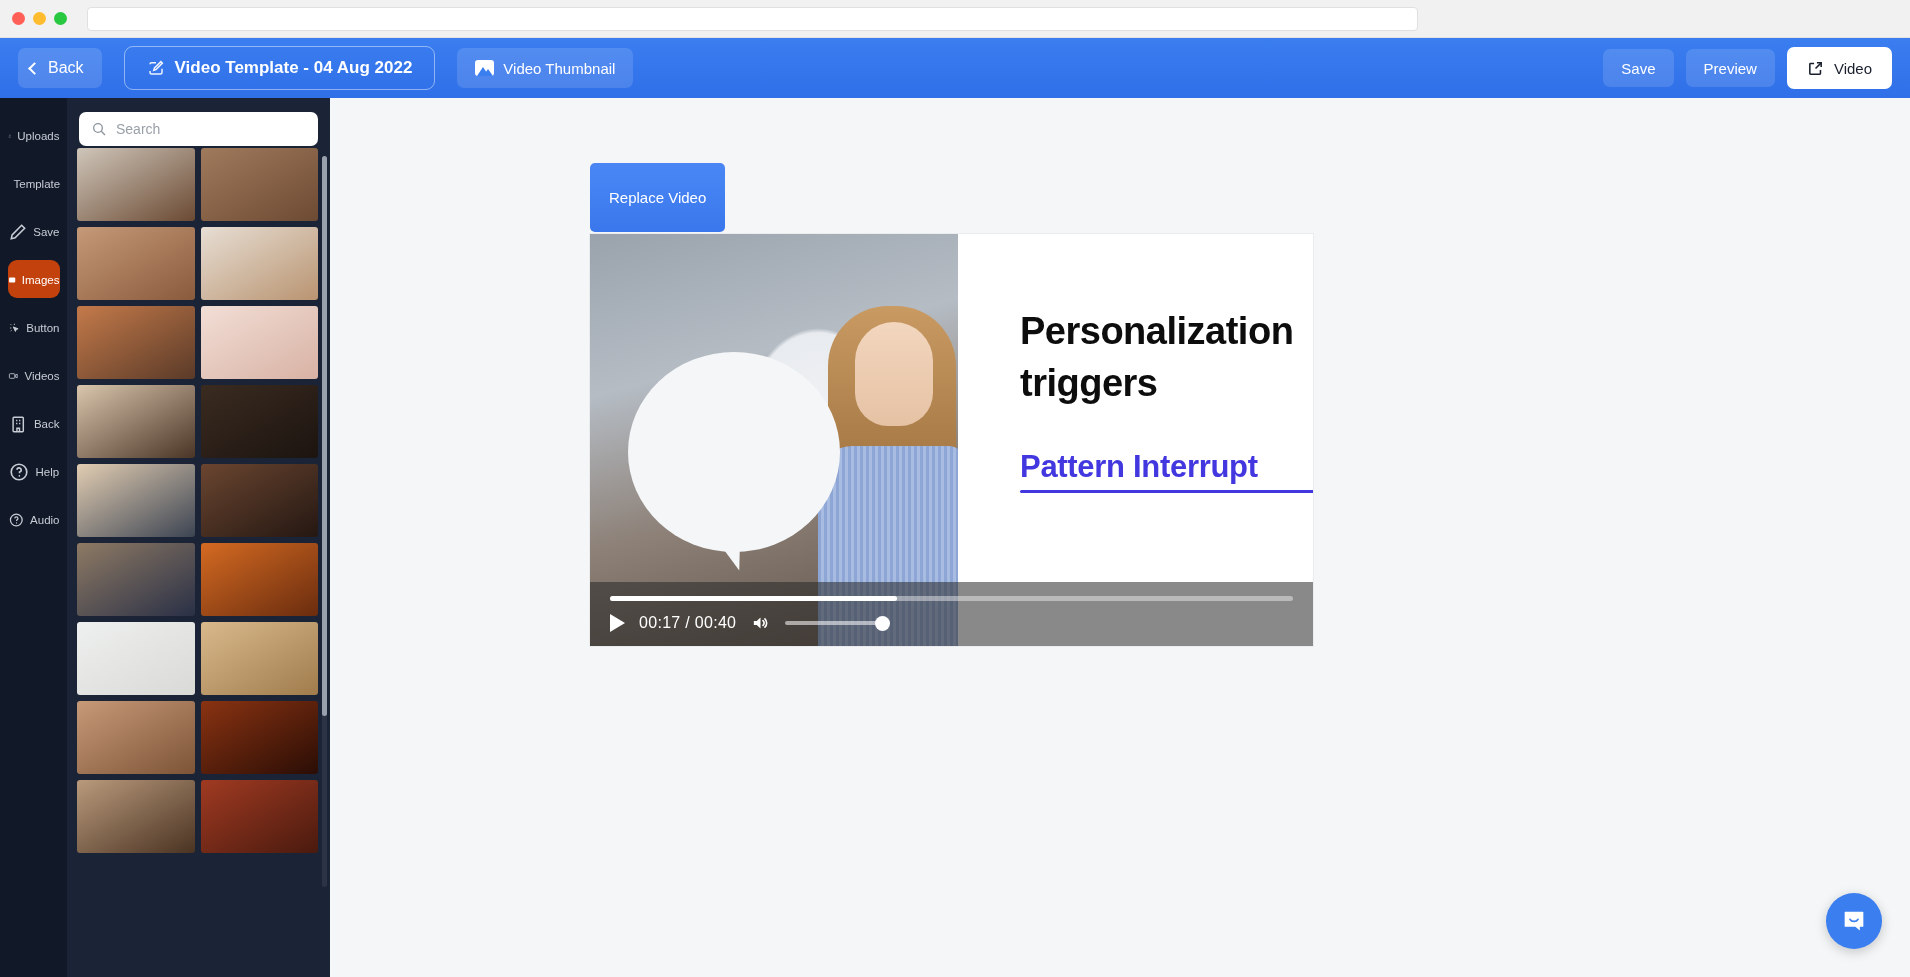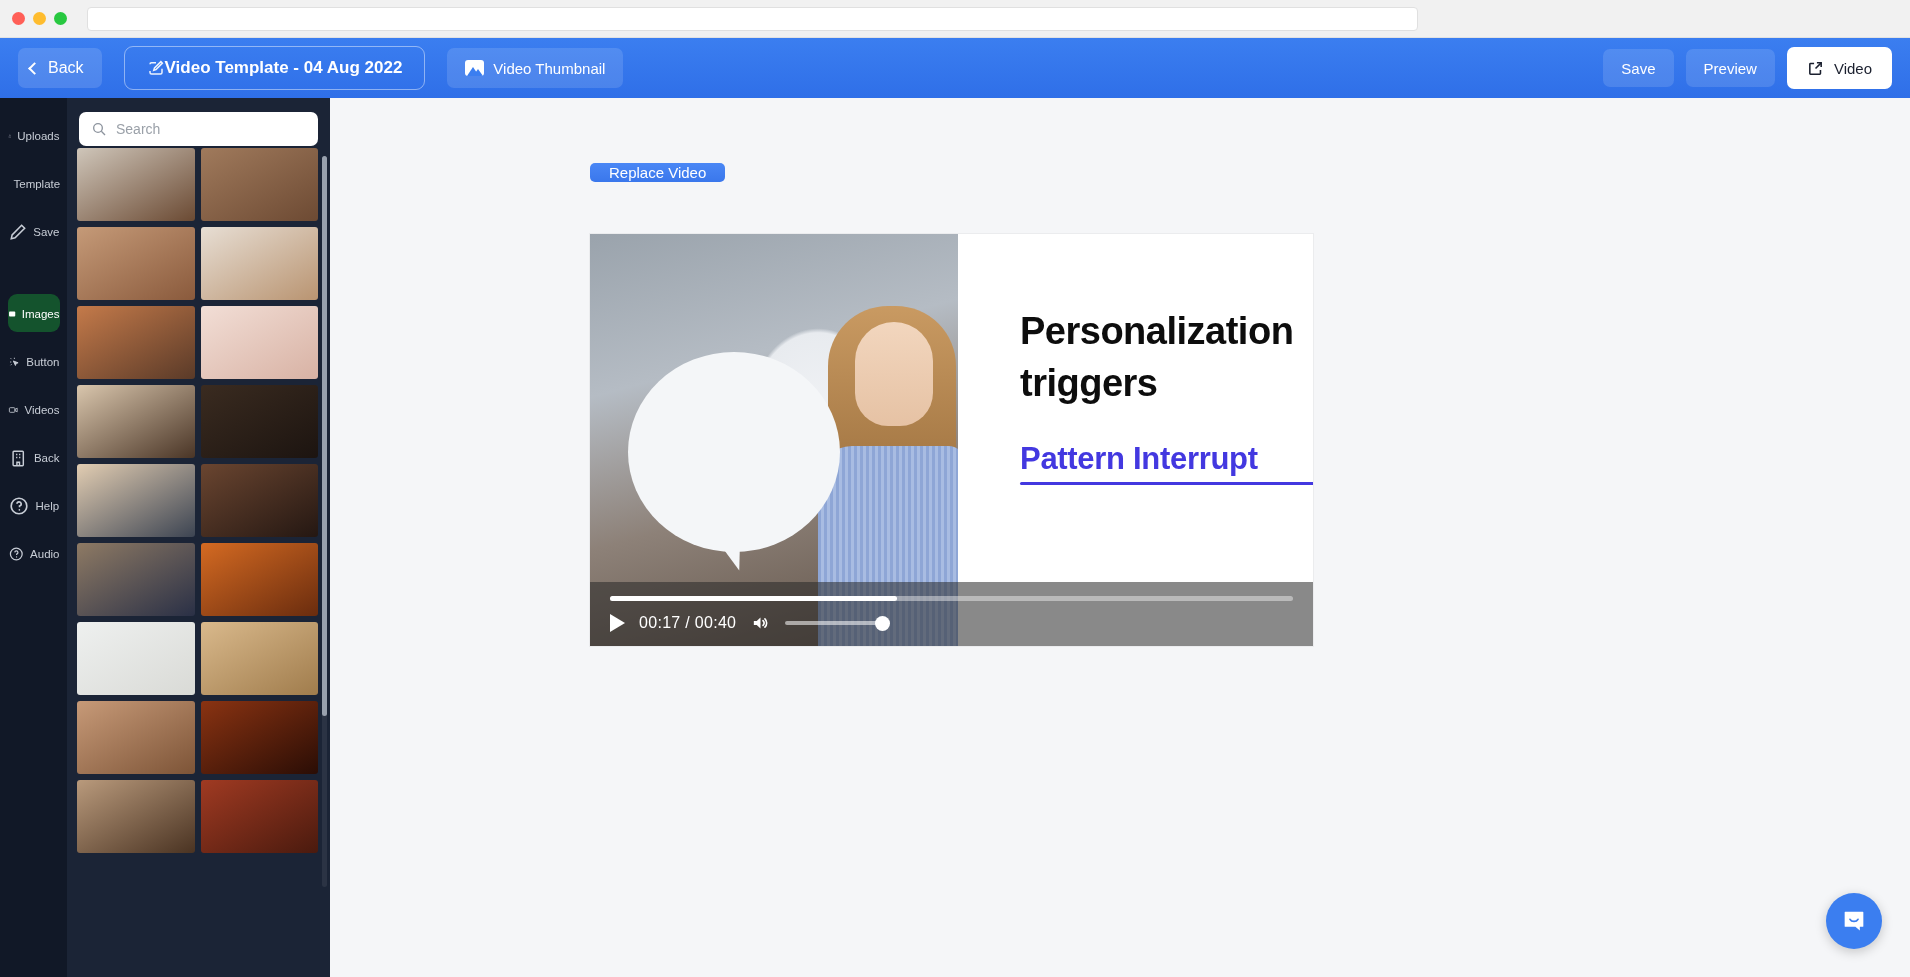--- a/index.html
+++ b/index.html
@@ -46,21 +46,21 @@
     color: #fff; font-size: 16px; font-weight: 500;
     cursor: pointer;
   }
   .chev-left {
     width: 9px; height: 9px;
     border-left: 2px solid #fff; border-bottom: 2px solid #fff;
     transform: rotate(45deg);
     margin-right: 2px;
   }
   .title-chip {
-    display: flex; align-items: center; 
+    display: flex; align-items: center; gap: 10px;
     height: 44px; margin-left: 22px; padding: 0 22px;
     border: 1px solid rgba(255,255,255,0.45);
     border-radius: 9px;
     color: #fff; font-size: 17px; font-weight: 700;
     cursor: pointer;
     text-align: right;
   }
   .edit-icon { width: 18px; height: 18px; opacity: .9; }
   .thumb-tab {
     display: flex; align-items: center; gap: 9px;
@@ -106,21 +106,21 @@
   .rail {
     width: 67px; background: #111827;
     display: flex; flex-direction: column; align-items: center;
     padding-top: 18px; flex: none;
   }
   .rail-item {
     width: 52px; padding: 9px 0 7px;
     display: flex; flex-direction: row; align-items: center; gap: 6px;
     border-radius: 9px; cursor: pointer; margin-bottom: 10px;
   }
-  .rail-item.active { background: #14532d; margin-top: 34px; }
+  .rail-item.active { background: #c2410c; }
   .rail-ico { width: 22px; height: 22px; color: #c8cdd6; }
   .rail-item.active .rail-ico { color: #ffffff; }
   .rail-lbl { font-size: 11.5px; color: #c8cdd6; }
   .rail-item.active .rail-lbl { color: #ffffff; }
 
   
   .panel {
     width: 263px; background: #1b2436; flex: none;
     display: flex; flex-direction: column; position: relative;
   }
@@ -154,21 +154,21 @@
   }
 
   
   .canvas {
     flex: 1; background: #f5f6f8; position: relative; overflow: hidden;
   }
   .replace-btn {
     position: absolute; left: 260px; top: 65px;
     background: linear-gradient(180deg,#4a87f5 0%,#3a77ec 100%);
     color: #fff; font-size: 15px;
-    padding: 1px 19px; border-radius: 5px; cursor: pointer;
+    padding: 26px 19px; border-radius: 5px; cursor: pointer;
   }
   .player {
     position: absolute; left: 260px; top: 136px;
     width: 723px; height: 412px;
     background: #fff; overflow: hidden;
     box-shadow: 0 0 0 1px rgba(0,0,0,0.04);
   }
   .vid-left {
     position: absolute; left: 0; top: 0; width: 368px; height: 100%;
     background:
@@ -209,21 +209,21 @@
   .vid-right {
     position: absolute; left: 368px; top: 0; right: 0; bottom: 0;
     background: #fff; padding: 72px 0 0 62px;
   }
   .slide-h1 {
     font-size: 38px; font-weight: 700; color: #0d0d0d;
     line-height: 1.36; letter-spacing: -0.5px;
     max-width: 300px;
   }
   .slide-h2 {
-    margin-top: 32px;
+    margin-top: 40px;
     font-size: 31px; font-weight: 700; color: #4338e0;
     letter-spacing: -0.3px; display: inline-block;
   }
   .slide-underline {
     margin-top: 5px; width: 303px; height: 3px; background: #4338e0; border-radius: 2px;
   }
   .controls {
     position: absolute; left: 0; right: 0; bottom: 0; height: 64px;
     background: rgba(40,40,40,0.55);
     display: flex; flex-direction: column; justify-content: center;

